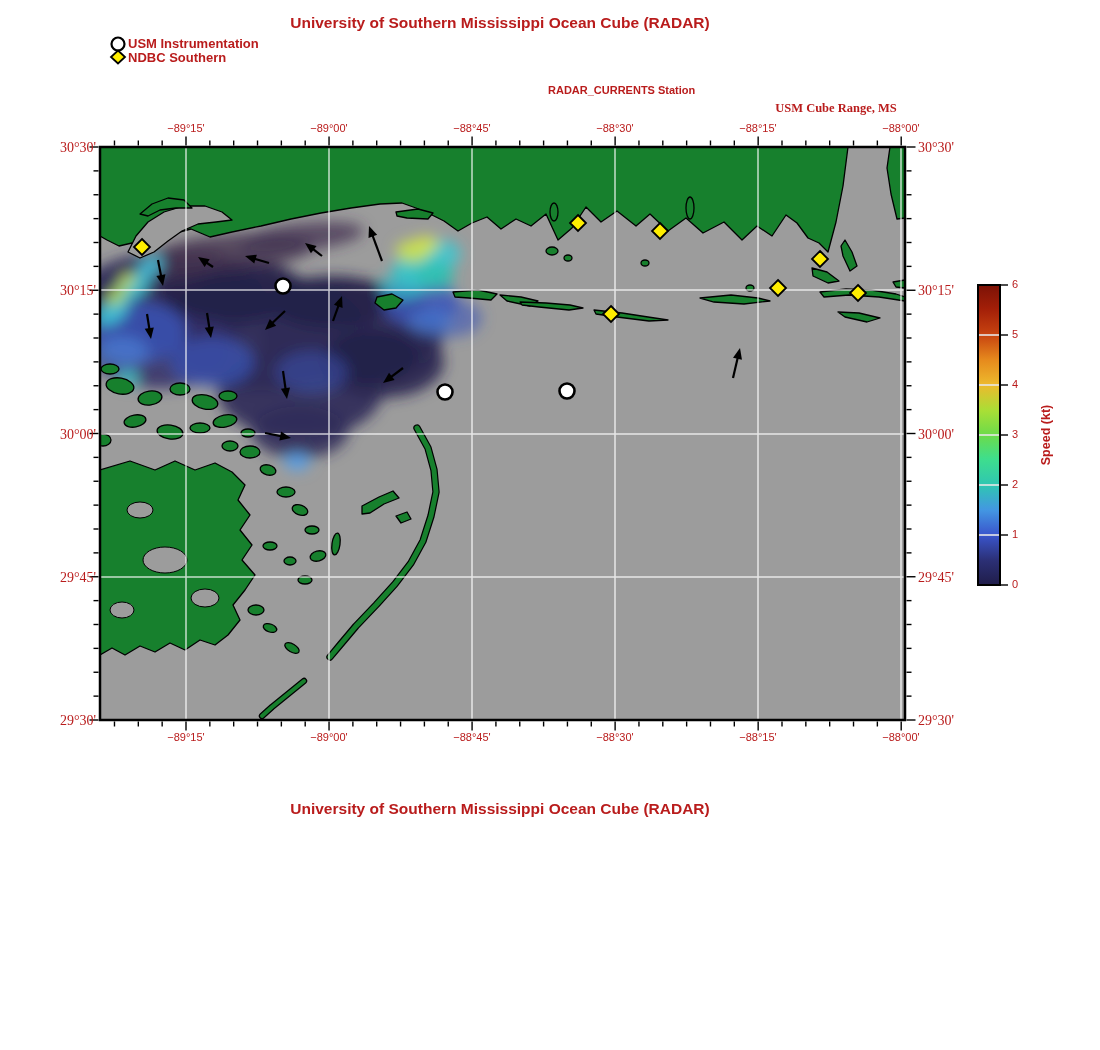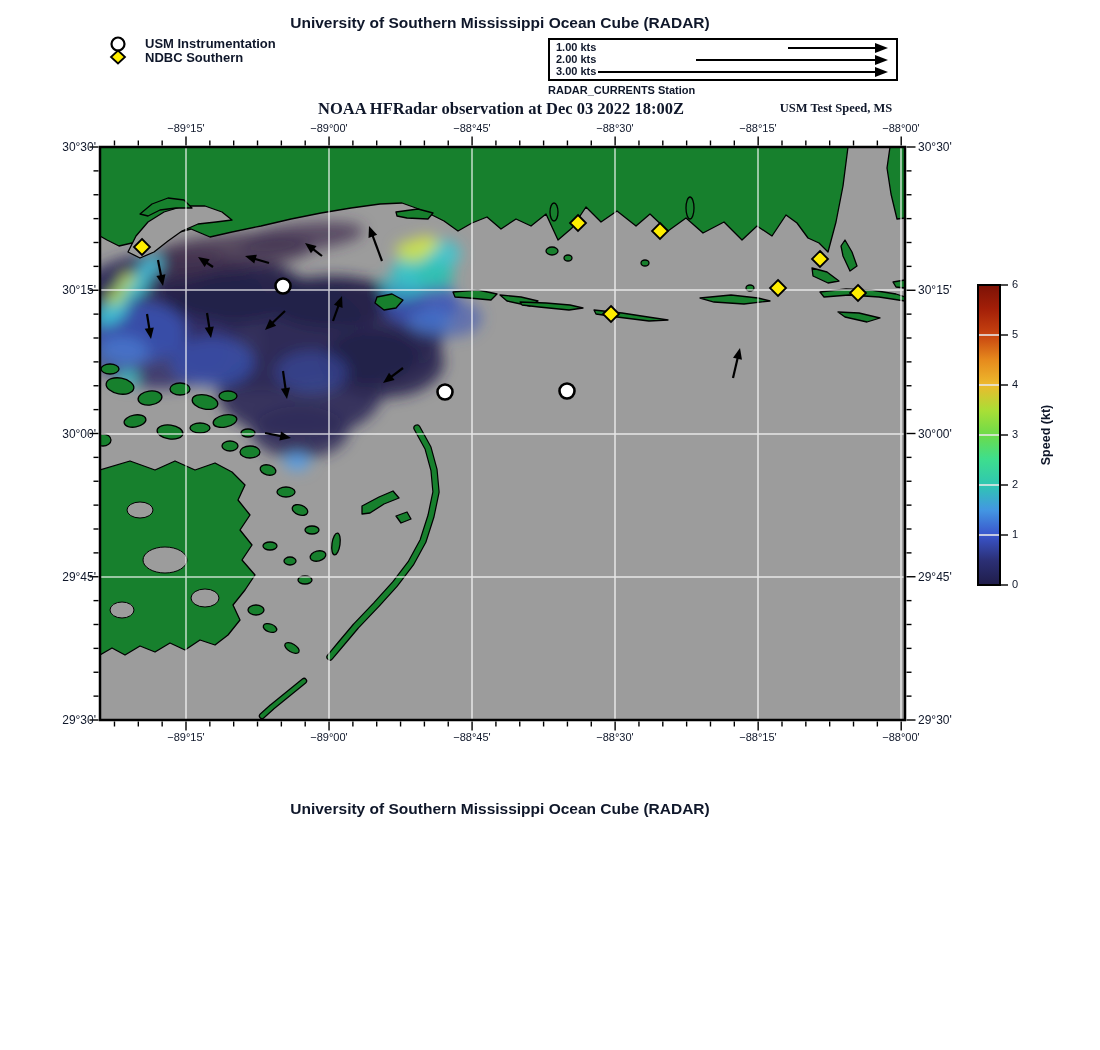--- a/index.html
+++ b/index.html
@@ -1,33 +1,33 @@
 <!DOCTYPE html>
 <html><head>
 <meta charset="utf-8">
 <style>
   html,body{margin:0;padding:0;background:#ffffff;}
   .page{position:relative;width:1100px;height:1050px;background:#fff;
-        font-family:"Liberation Sans",sans-serif;color:#0f172a;overflow:hidden;}
+        font-family:"Liberation Sans",sans-serif;color:#b91c1c;overflow:hidden;}
   .abs{position:absolute;}
   .title{font-weight:bold;font-size:15.5px;white-space:nowrap;transform:translateX(-50%);}
   .subtitle{font-family:"Liberation Serif",serif;font-weight:bold;font-size:16.5px;
             white-space:nowrap;transform:translateX(-50%);}
   .range-label{font-family:"Liberation Serif",serif;font-weight:bold;font-size:12.5px;
                white-space:nowrap;transform:translateX(-50%);}
   .legend{left:108px;top:36px;}
   .legend-row{display:flex;align-items:center;height:14px;}
-  .legend-row span.lab{font-weight:bold;font-size:13px;margin-left:17px;white-space:nowrap;}
+  .legend-row span.lab{font-weight:bold;font-size:13px;margin-left:0;white-space:nowrap;}
   .vscale{left:548px;top:38px;width:350px;height:43px;border:2.5px solid #000;box-sizing:border-box;}
   .vscale svg{position:absolute;left:0;top:0;}
   .scale-lab{position:absolute;font-weight:bold;font-size:11px;left:6px;white-space:nowrap;}
   .vcaption{left:548px;top:84px;font-weight:bold;font-size:11px;white-space:nowrap;}
   .plot-svg{position:absolute;left:0;top:0;}
   .xlab{position:absolute;font-size:11px;white-space:nowrap;transform:translateX(-50%);}
-  .ylab{position:absolute;font-size:12px;white-space:nowrap;}
+  .ylab{position:absolute;font-size:14px;white-space:nowrap;font-family:Liberation Serif, serif;}
   .ylab.left{text-align:right;width:48px;}
   .cblab{position:absolute;font-size:11px;white-space:nowrap;}
   .cbar-title{position:absolute;left:1046px;top:435px;font-weight:bold;font-size:12.5px;
               white-space:nowrap;transform:translate(-50%,-50%) rotate(-90deg);}
 </style>
 </head>
 <body>
 
 <div class="page">
 
@@ -380,45 +380,25 @@
       <span class="lab">USM Instrumentation</span>
     </div>
     <div class="legend-row">
       <svg width="20" height="16">
         <path d="M 10 1.5 L 17 8 L 10 14.5 L 3 8 Z" fill="#ffee00" stroke="#000" stroke-width="1.8"></path>
       </svg>
       <span class="lab">NDBC Southern</span>
     </div>
   </div>
 
-  <div class="abs vscale" id="vscale-box">
-    <svg id="vscale-svg" width="345" height="38">
-        <g>
-          <line x1="238" y1="8" x2="327" y2="8" stroke="#000" stroke-width="2"></line>
-          <polygon points="338,8 325,13 325,3" fill="#000"></polygon>
-        </g>
-        <g>
-          <line x1="146" y1="20" x2="327" y2="20" stroke="#000" stroke-width="2"></line>
-          <polygon points="338,20 325,25 325,15" fill="#000"></polygon>
-        </g>
-        <g>
-          <line x1="48" y1="32" x2="327" y2="32" stroke="#000" stroke-width="2"></line>
-          <polygon points="338,32 325,37 325,27" fill="#000"></polygon>
-        </g>
-      </svg>
-  <span class="scale-lab" style="top:1px;">1.00 kts</span>
-      <span class="scale-lab" style="top:13px;">2.00 kts</span>
-      <span class="scale-lab" style="top:25px;">3.00 kts</span>
-    </div>
 
   <div class="abs vcaption">RADAR_CURRENTS Station</div>
 
-  <div class="abs subtitle" style="left:501px;top:99px;">NOAA HFRadar observation at Dec 03 2022 18:00Z</div>
-
-  <div class="abs range-label" style="left:836px;top:101px;">USM Test Speed, MS</div>
+
+  <div class="abs range-label" style="left:836px;top:101px;">USM Cube Range, MS</div>
 
   <div id="labels">
       <span class="cblab" style="left:1012px;top:578px;">0</span>
       <span class="cblab" style="left:1012px;top:528px;">1</span>
       <span class="cblab" style="left:1012px;top:478px;">2</span>
       <span class="cblab" style="left:1012px;top:428px;">3</span>
       <span class="cblab" style="left:1012px;top:378px;">4</span>
       <span class="cblab" style="left:1012px;top:328px;">5</span>
       <span class="cblab" style="left:1012px;top:278px;">6</span>
       <span class="xlab" style="left:186px;top:122px;">−89°15'</span>

